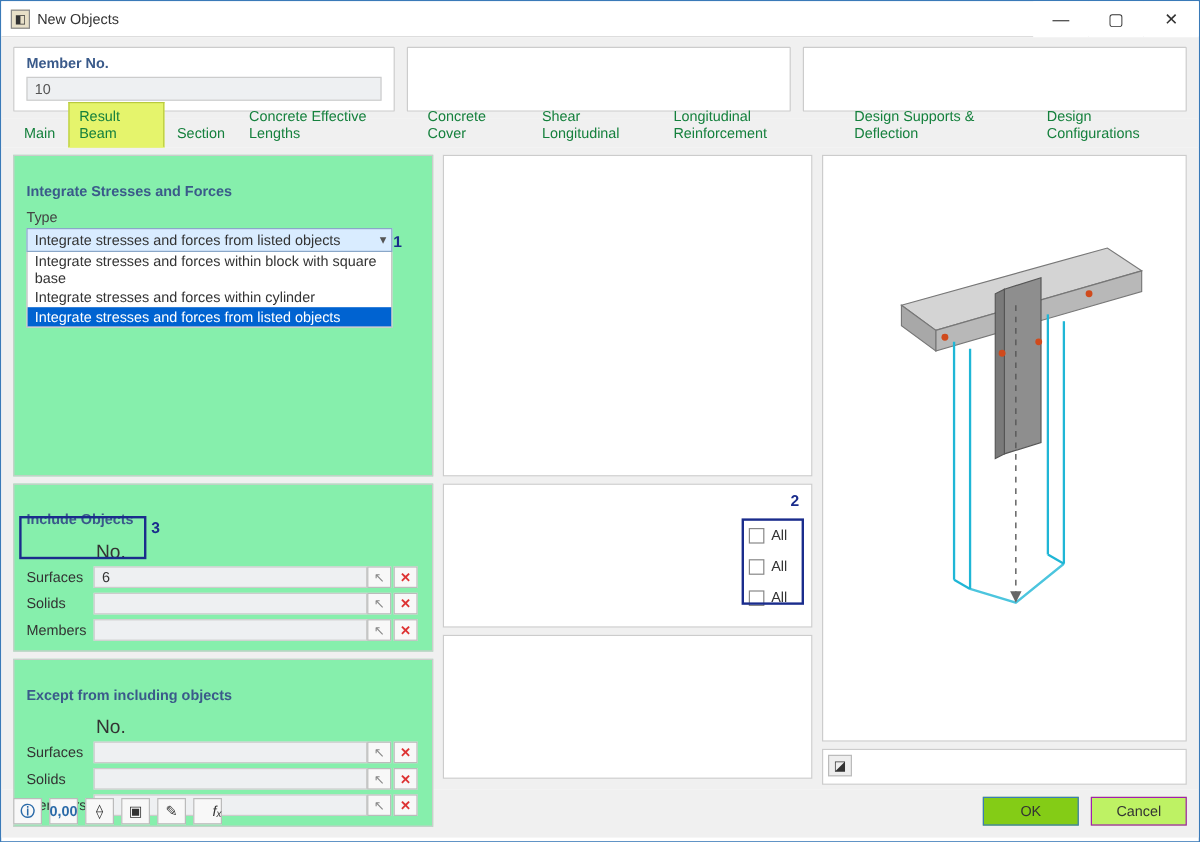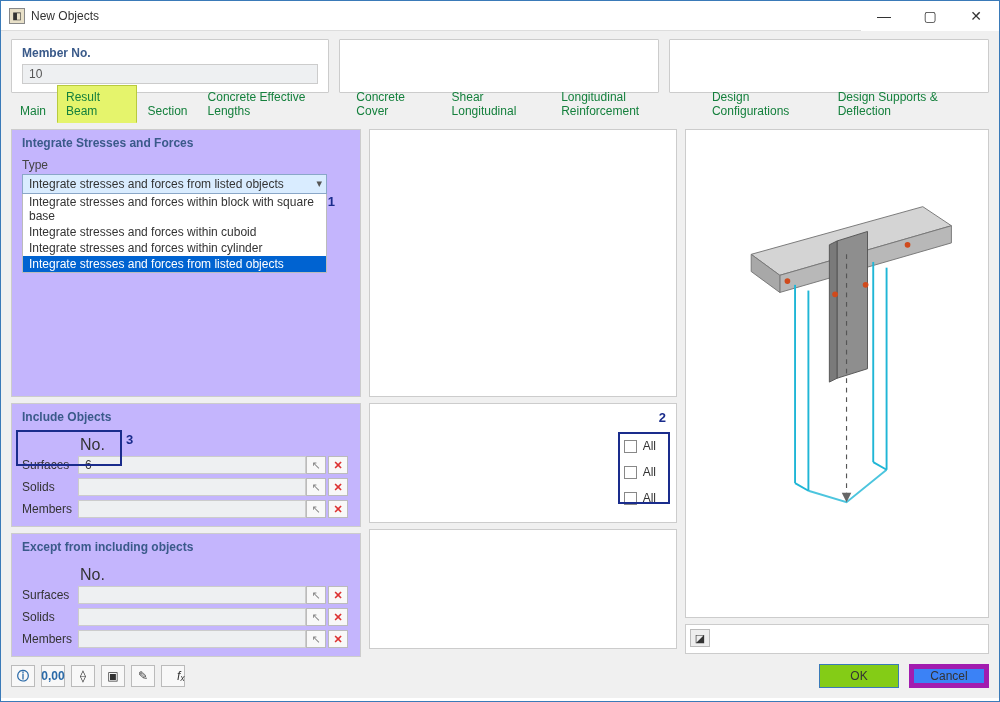--- a/index.html
+++ b/index.html
@@ -95,22 +95,22 @@
       gap: 8px;
       padding: 6px 10px 4px 10px;
       background: #f0f0f0;
       height: 535px;
     }
     .left-col { flex: 0 0 350px; display: flex; flex-direction: column; gap: 6px; }
     .mid-col { flex: 1; display: flex; flex-direction: column; gap: 6px; }
     .right-col { flex: 0 0 304px; display: flex; flex-direction: column; gap: 6px; }
     .card {
       border: 1px solid #ccc;
-      background: #c4b5fd;
-      padding: 6px 10px 8px 10px;
+      background: #86efac;
+      padding: 22px 10px 8px 10px;
     }
     .card-title { color: #3a5a8a; font-weight: 600; margin-bottom: 8px; }
     .type-label { font-size: 12px; color: #444; margin-bottom: 2px; display: block; }
     .select {
       width: 305px;
       height: 20px;
       background: #d9ecff;
       border: 1px solid #8aa7c8;
       padding: 2px 16px 2px 6px;
       position: relative;
@@ -217,22 +217,22 @@
       align-items: center;
       padding: 6px 10px 10px 10px;
       background: #f0f0f0;
     }
     .bottom-icons { display: flex; gap: 6px; }
     .bottom-icons .icon-btn { width: 24px; height: 22px; font-size: 12px; }
     .actions { margin-left: auto; display: flex; gap: 10px; }
     .btn {
       min-width: 80px;
       height: 24px;
-      border: 5px solid #a21caf;
-      background: #3b82f6;
+      border: 1px solid #a21caf;
+      background: #bef264;
       font-size: 12px;
       display: inline-flex;
       align-items: center;
       justify-content: center;
     }
     .btn.primary { border: 1px solid #3a7ab8; background: #84cc16; }
     
     .mid-col .mid-wrap { display: flex; flex-direction: column; height: 100%; gap: 6px; }
     .right-preview-toolbar {
       border: 1px solid #ccc;
@@ -270,36 +270,35 @@
 </div>
 
 <div class="tabs-row">
   <div class="tab">Main</div>
   <div class="tab active">Result Beam</div>
   <div class="tab">Section</div>
   <div class="tab">Concrete Effective Lengths</div>
   <div class="tab">Concrete Cover</div>
   <div class="tab">Shear Longitudinal</div>
   <div class="tab">Longitudinal Reinforcement</div>
+  <div class="tab">Design Supports &amp; Deflection</div>
   <div class="tab">Design Configurations</div>
-  <div class="tab">Design Supports &amp; Deflection</div>
 </div>
 
 <div class="content">
 
   <div class="left-col">
     <div class="card integrate-card">
       <div class="card-title">Integrate Stresses and Forces</div>
       <span class="type-label">Type</span>
       <div class="select">
         <span>Integrate stresses and forces from listed objects</span>
       </div>
       <div class="dropdown-list">
         <div class="dropdown-item">Integrate stresses and forces within block with square base</div>
-        <div class="dropdown-item">Integrate stresses and forces within cuboid</div>
         <div class="dropdown-item">Integrate stresses and forces within cylinder</div>
         <div class="dropdown-item selected">Integrate stresses and forces from listed objects</div>
       </div>
       <span class="annot ann-1">1</span>
     </div>
 
     <div class="card include-card" style="padding-bottom:4px;">
       <div class="card-title">Include Objects</div>
       <div class="grid-header">
         <span></span>

